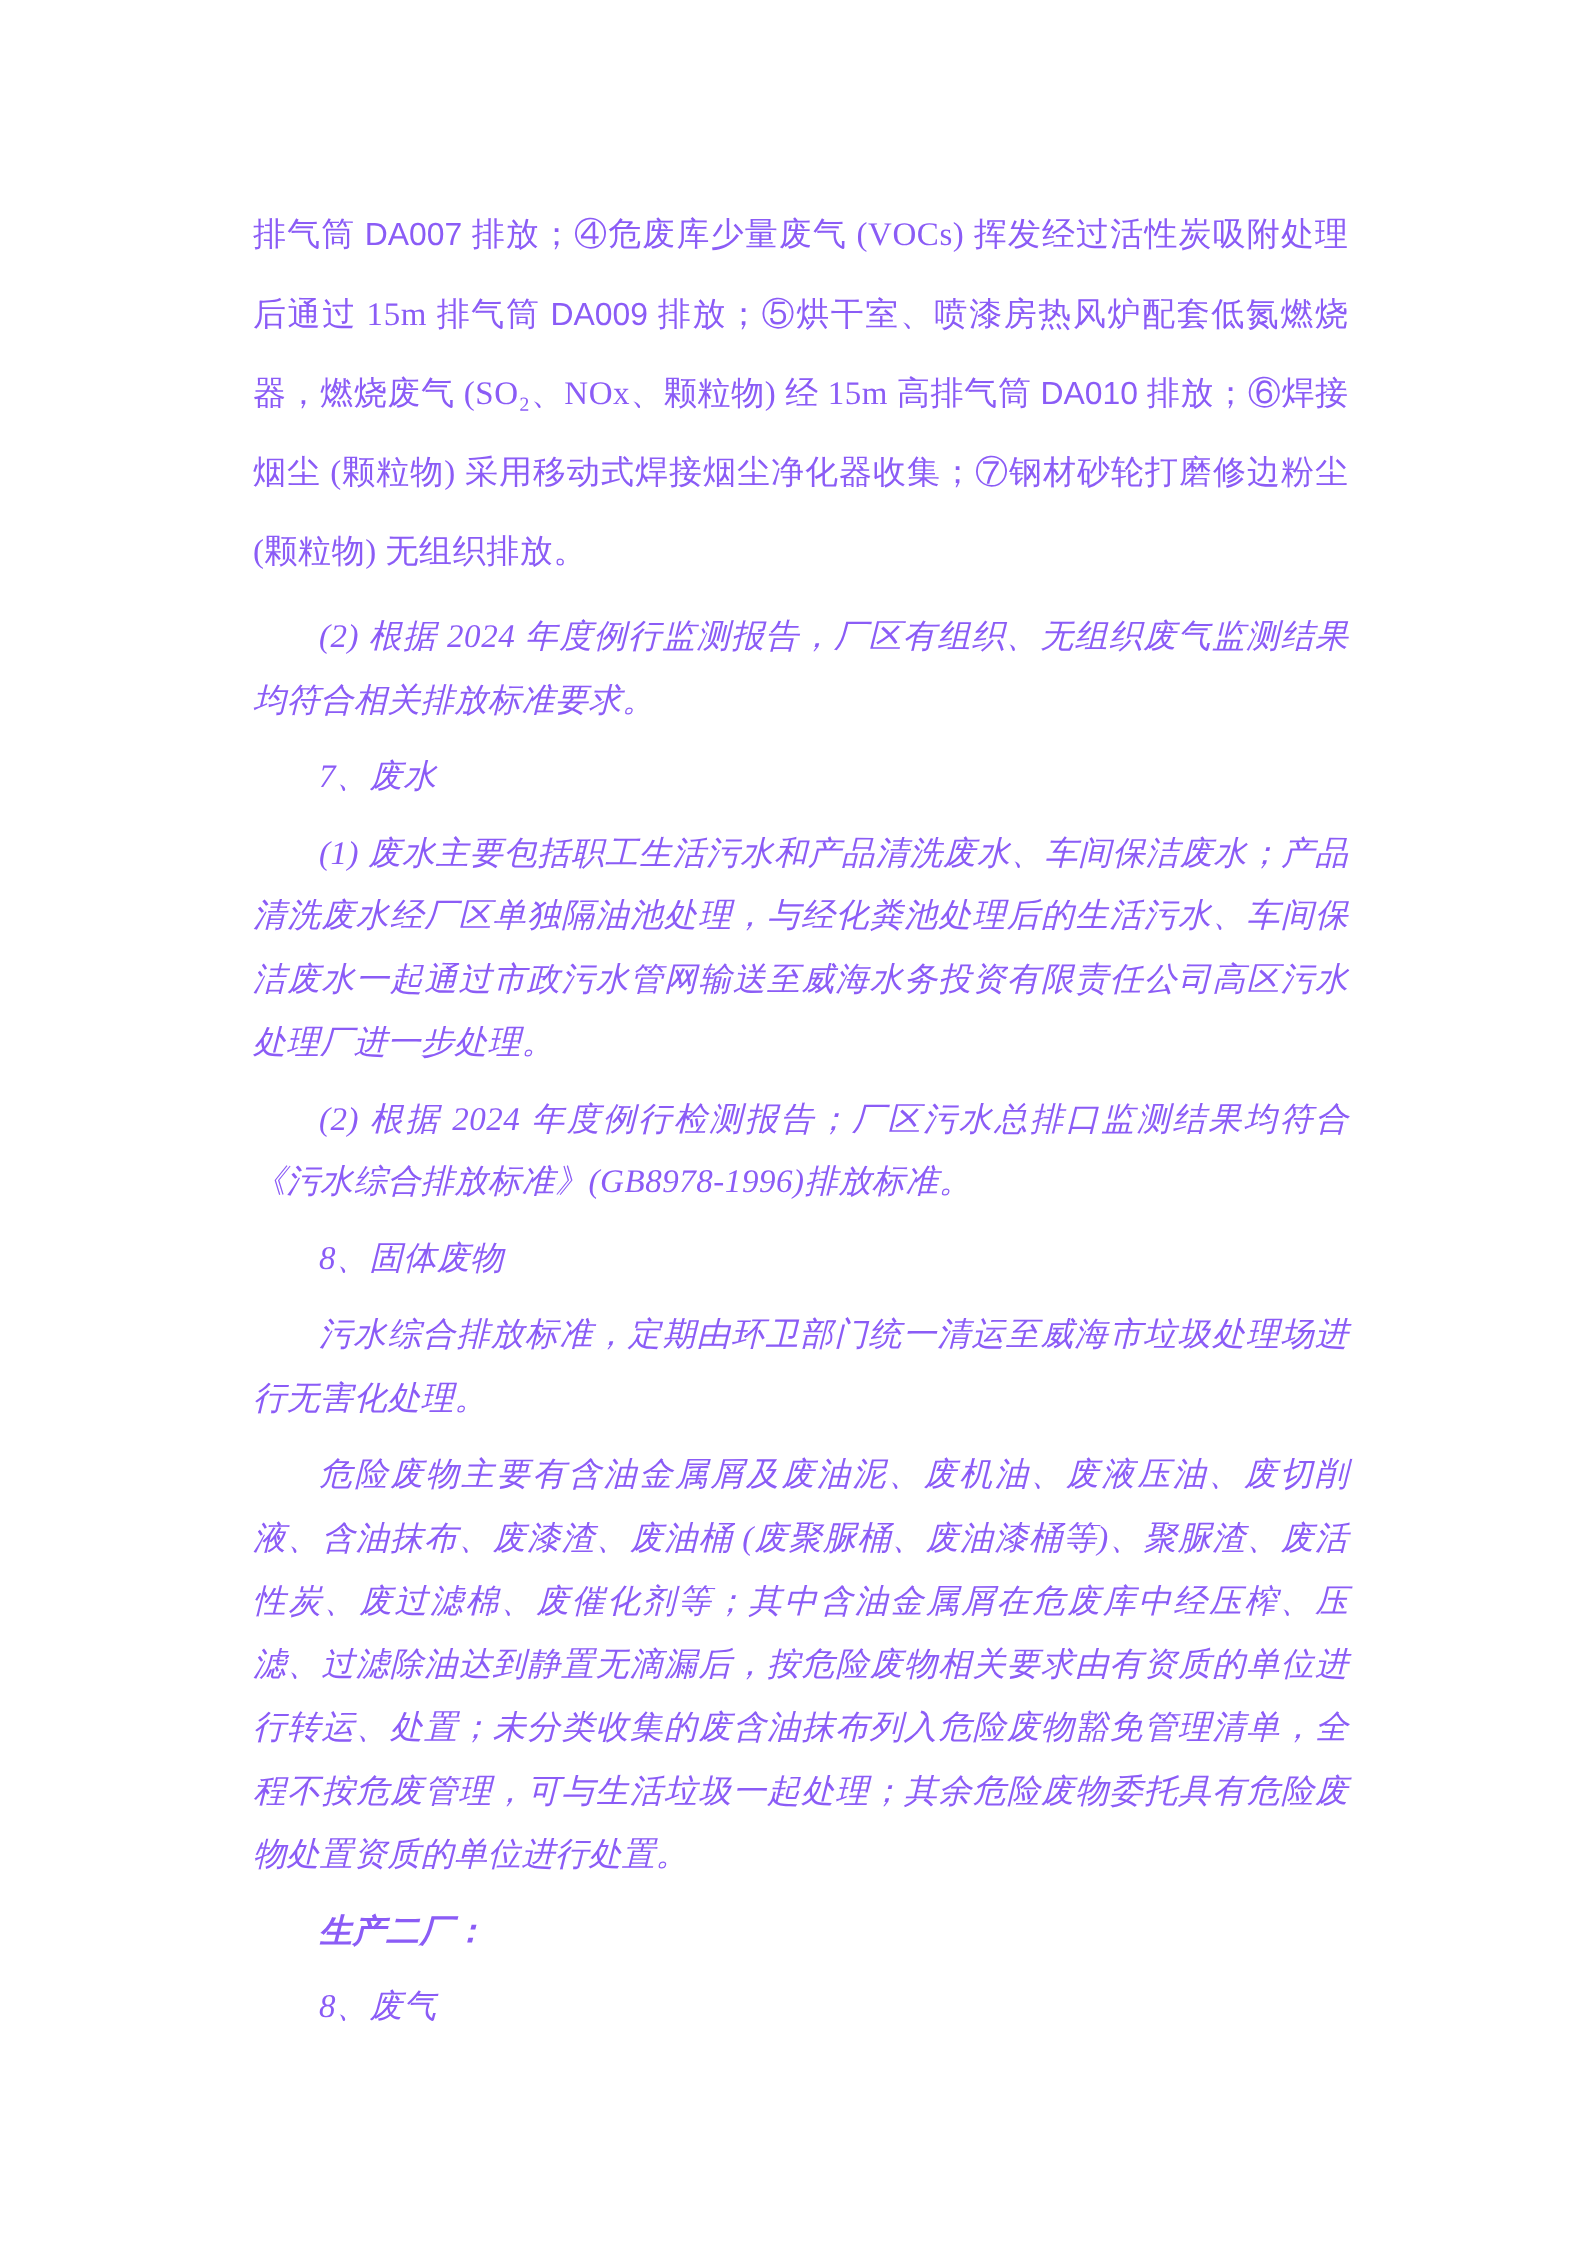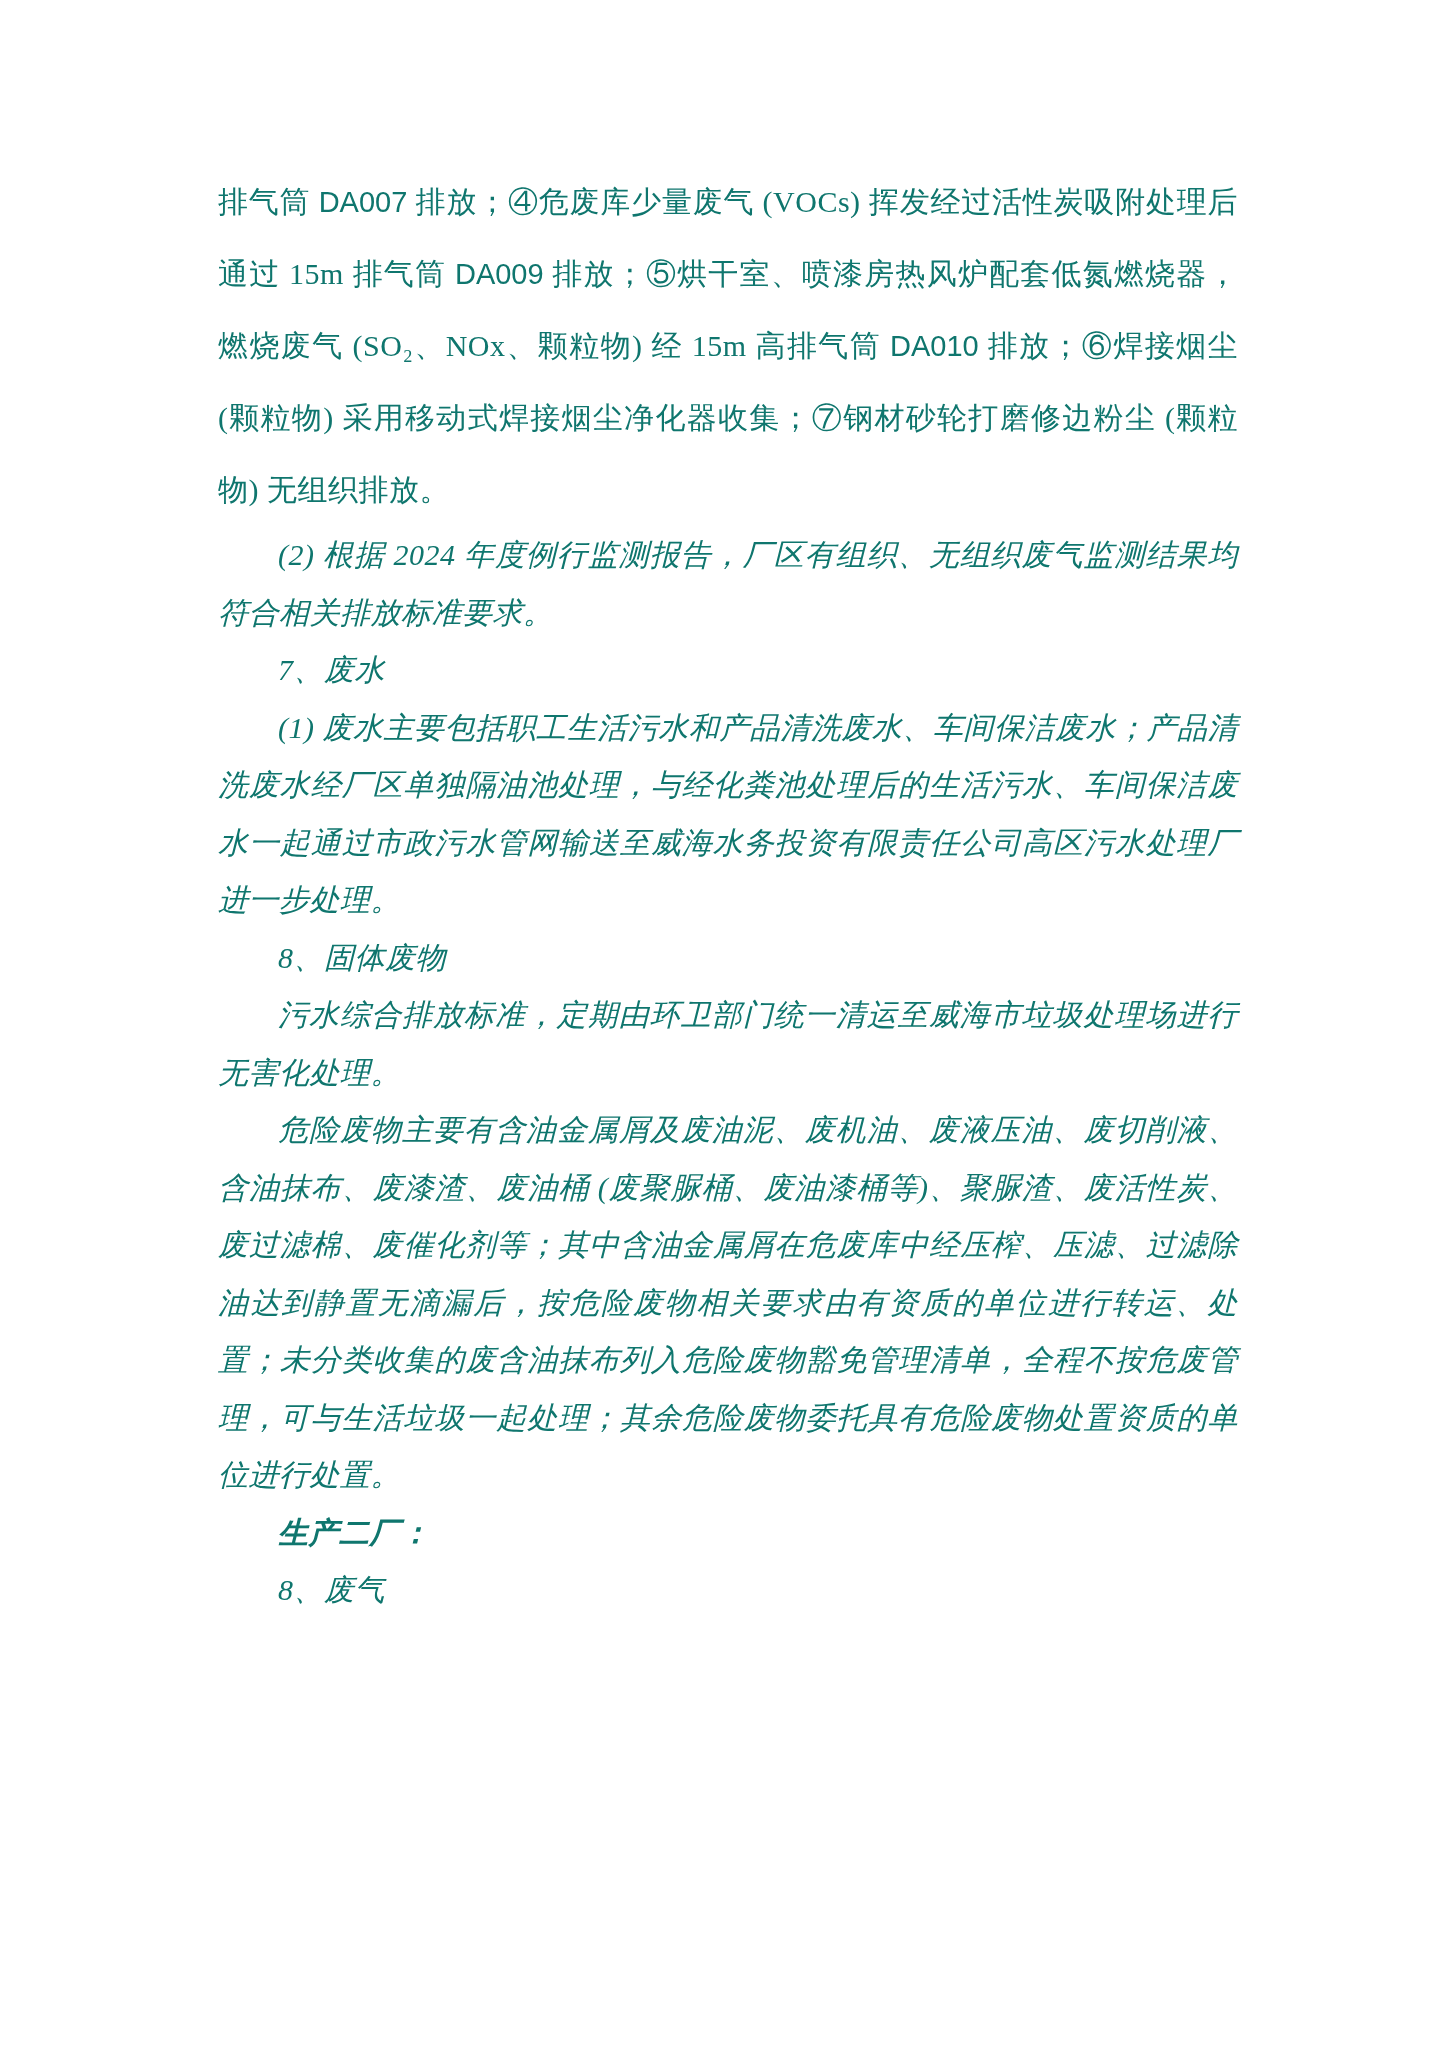--- a/index.html
+++ b/index.html
@@ -16,25 +16,25 @@
     box-sizing: border-box;
     width: 1448px;
     height: 2048px;
     background: #ffffff;
     padding: 166px 210px 0 218px;
   }
   .doc-body {
     width: 100%;
   }
   p.para {
-    margin: 0;
+    margin: 12px;
     padding: 0;
     font-family: "Liberation Serif", "DejaVu Serif", serif;
     font-size: 30px;
-    color: #0f766e;
+    color: #8b5cf6;
     text-align: justify;
     letter-spacing: 0.5px;
   }
   p.para.wide   { line-height: 72px; }
   p.para.normal { line-height: 57.5px; }
   p.para.indent { text-indent: 2em; font-style: italic; }
   p.para.bold   { font-weight: bold; }
   .code {
     font-family: "Liberation Sans", "DejaVu Sans", sans-serif;
     font-size: 29px;
@@ -43,19 +43,20 @@
 </style>
 </head>
 <body>
 
 <div class="page">
   <div class="doc-body">
       <p class="para wide">排气筒 <span class="code">DA007</span> 排放；④危废库少量废气 (VOCs) 挥发经过活性炭吸附处理后通过 15m 排气筒 <span class="code">DA009</span> 排放；⑤烘干室、喷漆房热风炉配套低氮燃烧器，燃烧废气 (SO₂、NOx、颗粒物) 经 15m 高排气筒 <span class="code">DA010</span> 排放；⑥焊接烟尘 (颗粒物) 采用移动式焊接烟尘净化器收集；⑦钢材砂轮打磨修边粉尘 (颗粒物) 无组织排放。</p>
       <p class="para normal indent">(2) 根据 2024 年度例行监测报告，厂区有组织、无组织废气监测结果均符合相关排放标准要求。</p>
       <p class="para normal indent">7、废水</p>
       <p class="para normal indent">(1) 废水主要包括职工生活污水和产品清洗废水、车间保洁废水；产品清洗废水经厂区单独隔油池处理，与经化粪池处理后的生活污水、车间保洁废水一起通过市政污水管网输送至威海水务投资有限责任公司高区污水处理厂进一步处理。</p>
+      <p class="para normal indent">(2) 根据 2024 年度例行检测报告；厂区污水总排口监测结果均符合《污水综合排放标准》(GB8978-1996)排放标准。</p>
       <p class="para normal indent">8、固体废物</p>
       <p class="para normal indent">污水综合排放标准，定期由环卫部门统一清运至威海市垃圾处理场进行无害化处理。</p>
       <p class="para normal indent">危险废物主要有含油金属屑及废油泥、废机油、废液压油、废切削液、含油抹布、废漆渣、废油桶 (废聚脲桶、废油漆桶等)、聚脲渣、废活性炭、废过滤棉、废催化剂等；其中含油金属屑在危废库中经压榨、压滤、过滤除油达到静置无滴漏后，按危险废物相关要求由有资质的单位进行转运、处置；未分类收集的废含油抹布列入危险废物豁免管理清单，全程不按危废管理，可与生活垃圾一起处理；其余危险废物委托具有危险废物处置资质的单位进行处置。</p>
       <p class="para normal indent bold">生产二厂：</p>
       <p class="para normal indent">8、废气</p>
     </div>
 </div>
 
 </body></html>

